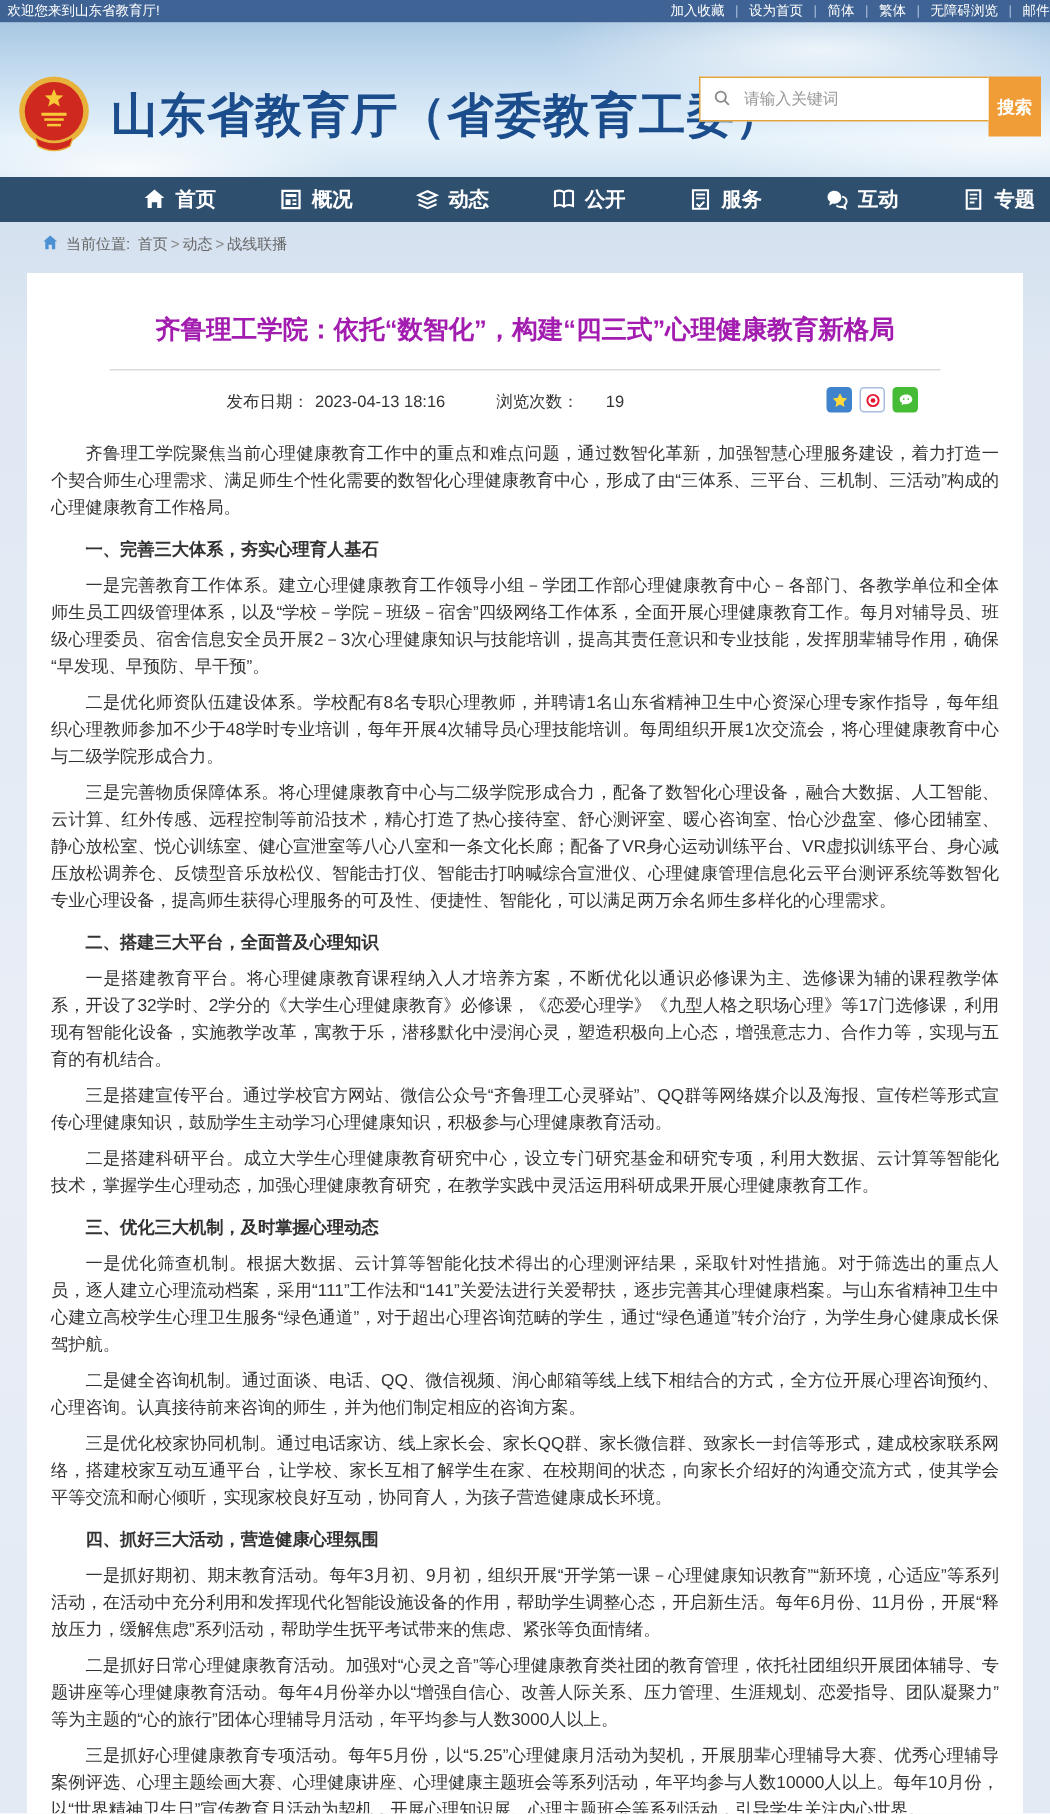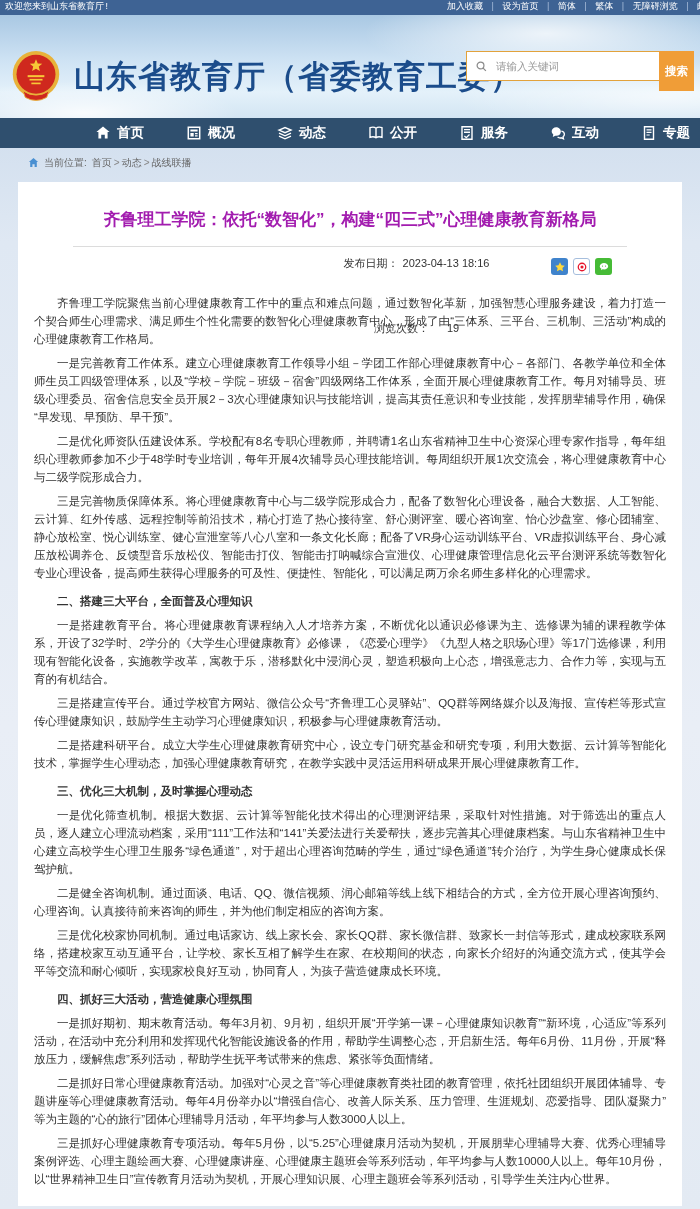--- a/index.html
+++ b/index.html
@@ -3,21 +3,21 @@
 <meta charset="utf-8">
 <style>
   * { box-sizing: border-box; }
   html,body { margin:0; padding:0; }
   body { font-family: "Liberation Sans", "DejaVu Sans", sans-serif; }
   .page { position:relative; width:700px; height:1209px; overflow:hidden;
           background: linear-gradient(180deg,#c3d5e9 0%, #dfe8f3 20%, #e9eef6 60%, #e3eaf3 100%); }
 
   
   .topbar { position:relative; height:15px; background:#3e6394; color:#fff;
-            font-size:9px; line-height:15px; overflow:hidden;font-family:Liberation Mono, monospace; }
+            font-size:9px; line-height:15px; overflow:hidden; }
   .topbar .welcome { position:absolute; left:5px; top:0; }
   .toplinks { position:absolute; left:447px; top:0; white-space:nowrap; }
   .toplink { color:#fff; cursor:pointer; }
   .toplink + .toplink::before { content:"|"; margin:0 7px; color:#a9bedb; }
 
   
   .masthead { position:relative; height:103px;
     background:
       radial-gradient(ellipse 220px 45px at 12% 95%, rgba(255,255,255,.85), rgba(255,255,255,0) 70%),
       radial-gradient(ellipse 260px 60px at 78% 18%, rgba(255,255,255,.75), rgba(255,255,255,0) 70%),
@@ -50,21 +50,21 @@
             font-size:10px; color:#666; gap:5px; }
   .crumb-item { color:#666; cursor:pointer; }
   .crumb-sep { color:#888; margin:0 2px; }
 
   
   .content { width:664px; margin:4px auto 0; background:#fff; padding-bottom:12px; }
   .art-title { margin:0 40px; padding-top:26px; font-size:17px; font-weight:bold;
                color:#a21caf; text-align:center; line-height:24px; }
   .title-rule { margin:14px 55px 0; border-bottom:1px solid #dcdcdc; height:0; }
   .meta { position:relative; margin-top:9px; height:22px; display:flex; align-items:center;
-          padding-left:133px; gap:50px; font-size:11px; color:#333;flex-direction:column; }
+          padding-left:133px; gap:34px; font-size:11px; color:#333; }
   .meta-label { margin-right:4px; }
   .views-val { margin-left:14px; }
   .share { position:absolute; right:70px; top:2px; display:flex; gap:5px; }
   .sicon { width:17px; height:17px; border-radius:3px; display:inline-flex;
            align-items:center; justify-content:center; cursor:pointer; }
   .sicon.favorite-star-icon { background:#3f83cc; }
   .sicon.weibo-icon { background:#fff; border:1px solid #a6bedd; }
   .sicon.wechat-icon { background:#46bb36; }
 
   .body { margin:16px 16px 0; font-size:11.5px; line-height:18px; color:#333; }
@@ -214,20 +214,21 @@
             <svg viewBox="0 0 16 16" width="12" height="12">
               <path fill="#fff" d="M8 2.6c-3.1 0-5.6 1.9-5.6 4.3 0 1.4.8 2.6 2.1 3.4l-.5 1.9 2.1-1.1c.6.1 1.2.2 1.9.2 3.1 0 5.6-1.9 5.6-4.4S11.1 2.6 8 2.6z"></path>
               <circle cx="6" cy="6.7" r=".8" fill="#46bb36"></circle>
               <circle cx="10" cy="6.7" r=".8" fill="#46bb36"></circle>
             </svg>
           </span>
         </span>
     </div>
     <div class="body" id="art-body">
         <div class="para">齐鲁理工学院聚焦当前心理健康教育工作中的重点和难点问题，通过数智化革新，加强智慧心理服务建设，着力打造一个契合师生心理需求、满足师生个性化需要的数智化心理健康教育中心，形成了由“三体系、三平台、三机制、三活动”构成的心理健康教育工作格局。</div>
+        <div class="sec-heading">一、完善三大体系，夯实心理育人基石</div>
         <div class="para">一是完善教育工作体系。建立心理健康教育工作领导小组－学团工作部心理健康教育中心－各部门、各教学单位和全体师生员工四级管理体系，以及“学校－学院－班级－宿舍”四级网络工作体系，全面开展心理健康教育工作。每月对辅导员、班级心理委员、宿舍信息安全员开展2－3次心理健康知识与技能培训，提高其责任意识和专业技能，发挥朋辈辅导作用，确保“早发现、早预防、早干预”。</div>
         <div class="para">二是优化师资队伍建设体系。学校配有8名专职心理教师，并聘请1名山东省精神卫生中心资深心理专家作指导，每年组织心理教师参加不少于48学时专业培训，每年开展4次辅导员心理技能培训。每周组织开展1次交流会，将心理健康教育中心与二级学院形成合力。</div>
         <div class="para">三是完善物质保障体系。将心理健康教育中心与二级学院形成合力，配备了数智化心理设备，融合大数据、人工智能、云计算、红外传感、远程控制等前沿技术，精心打造了热心接待室、舒心测评室、暖心咨询室、怡心沙盘室、修心团辅室、静心放松室、悦心训练室、健心宣泄室等八心八室和一条文化长廊；配备了VR身心运动训练平台、VR虚拟训练平台、身心减压放松调养仓、反馈型音乐放松仪、智能击打仪、智能击打呐喊综合宣泄仪、心理健康管理信息化云平台测评系统等数智化专业心理设备，提高师生获得心理服务的可及性、便捷性、智能化，可以满足两万余名师生多样化的心理需求。</div>
         <div class="sec-heading">二、搭建三大平台，全面普及心理知识</div>
         <div class="para">一是搭建教育平台。将心理健康教育课程纳入人才培养方案，不断优化以通识必修课为主、选修课为辅的课程教学体系，开设了32学时、2学分的《大学生心理健康教育》必修课，《恋爱心理学》《九型人格之职场心理》等17门选修课，利用现有智能化设备，实施教学改革，寓教于乐，潜移默化中浸润心灵，塑造积极向上心态，增强意志力、合作力等，实现与五育的有机结合。</div>
         <div class="para">三是搭建宣传平台。通过学校官方网站、微信公众号“齐鲁理工心灵驿站”、QQ群等网络媒介以及海报、宣传栏等形式宣传心理健康知识，鼓励学生主动学习心理健康知识，积极参与心理健康教育活动。</div>
         <div class="para">二是搭建科研平台。成立大学生心理健康教育研究中心，设立专门研究基金和研究专项，利用大数据、云计算等智能化技术，掌握学生心理动态，加强心理健康教育研究，在教学实践中灵活运用科研成果开展心理健康教育工作。</div>
         <div class="sec-heading">三、优化三大机制，及时掌握心理动态</div>
         <div class="para">一是优化筛查机制。根据大数据、云计算等智能化技术得出的心理测评结果，采取针对性措施。对于筛选出的重点人员，逐人建立心理流动档案，采用“111”工作法和“141”关爱法进行关爱帮扶，逐步完善其心理健康档案。与山东省精神卫生中心建立高校学生心理卫生服务“绿色通道”，对于超出心理咨询范畴的学生，通过“绿色通道”转介治疗，为学生身心健康成长保驾护航。</div>
         <div class="para">二是健全咨询机制。通过面谈、电话、QQ、微信视频、润心邮箱等线上线下相结合的方式，全方位开展心理咨询预约、心理咨询。认真接待前来咨询的师生，并为他们制定相应的咨询方案。</div>

